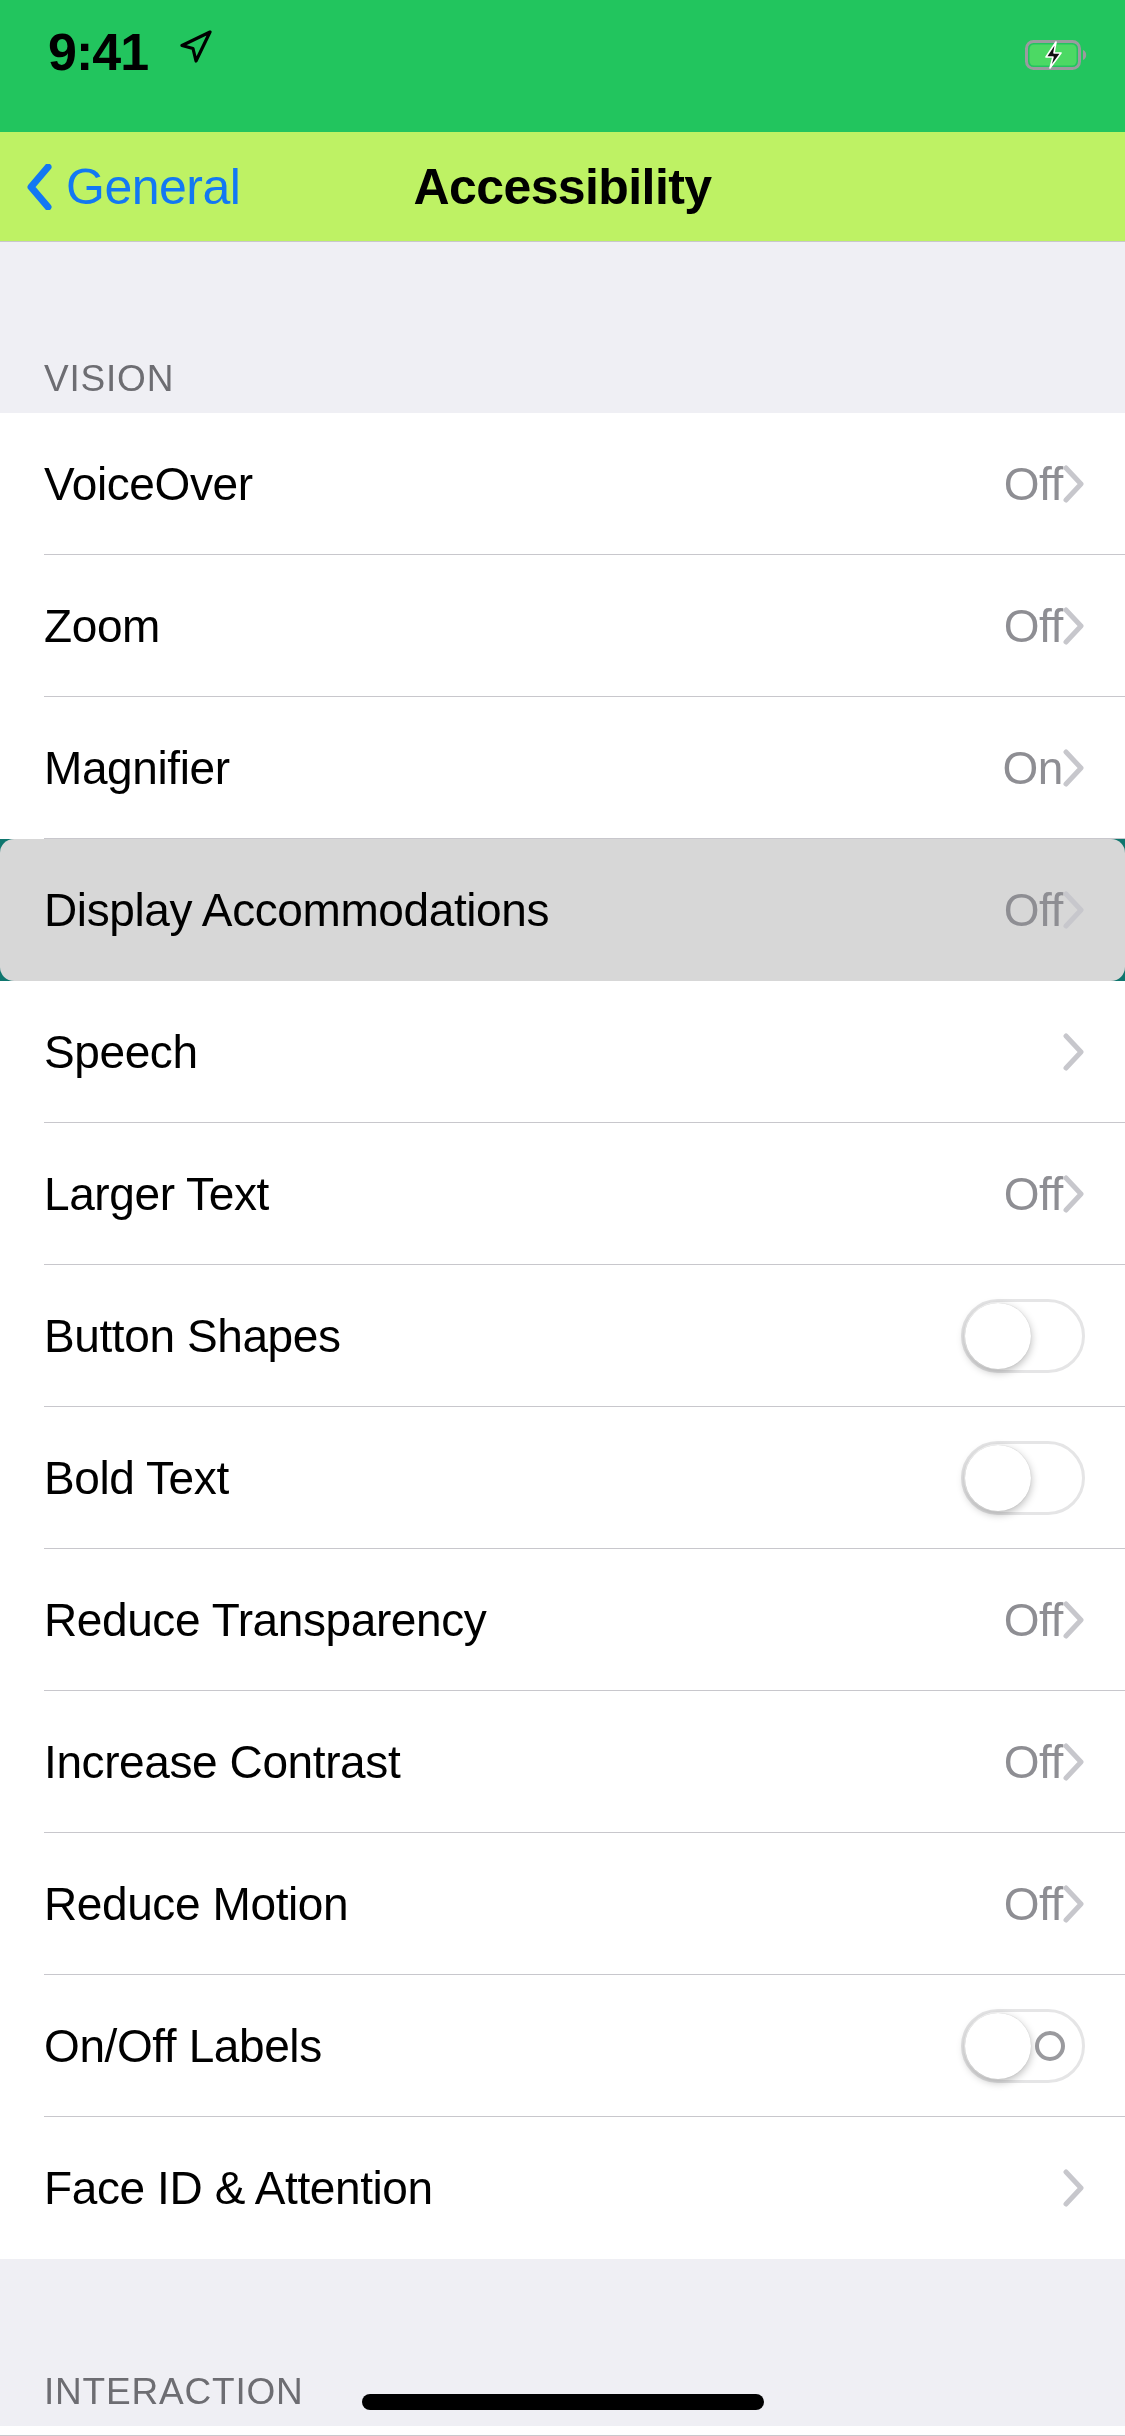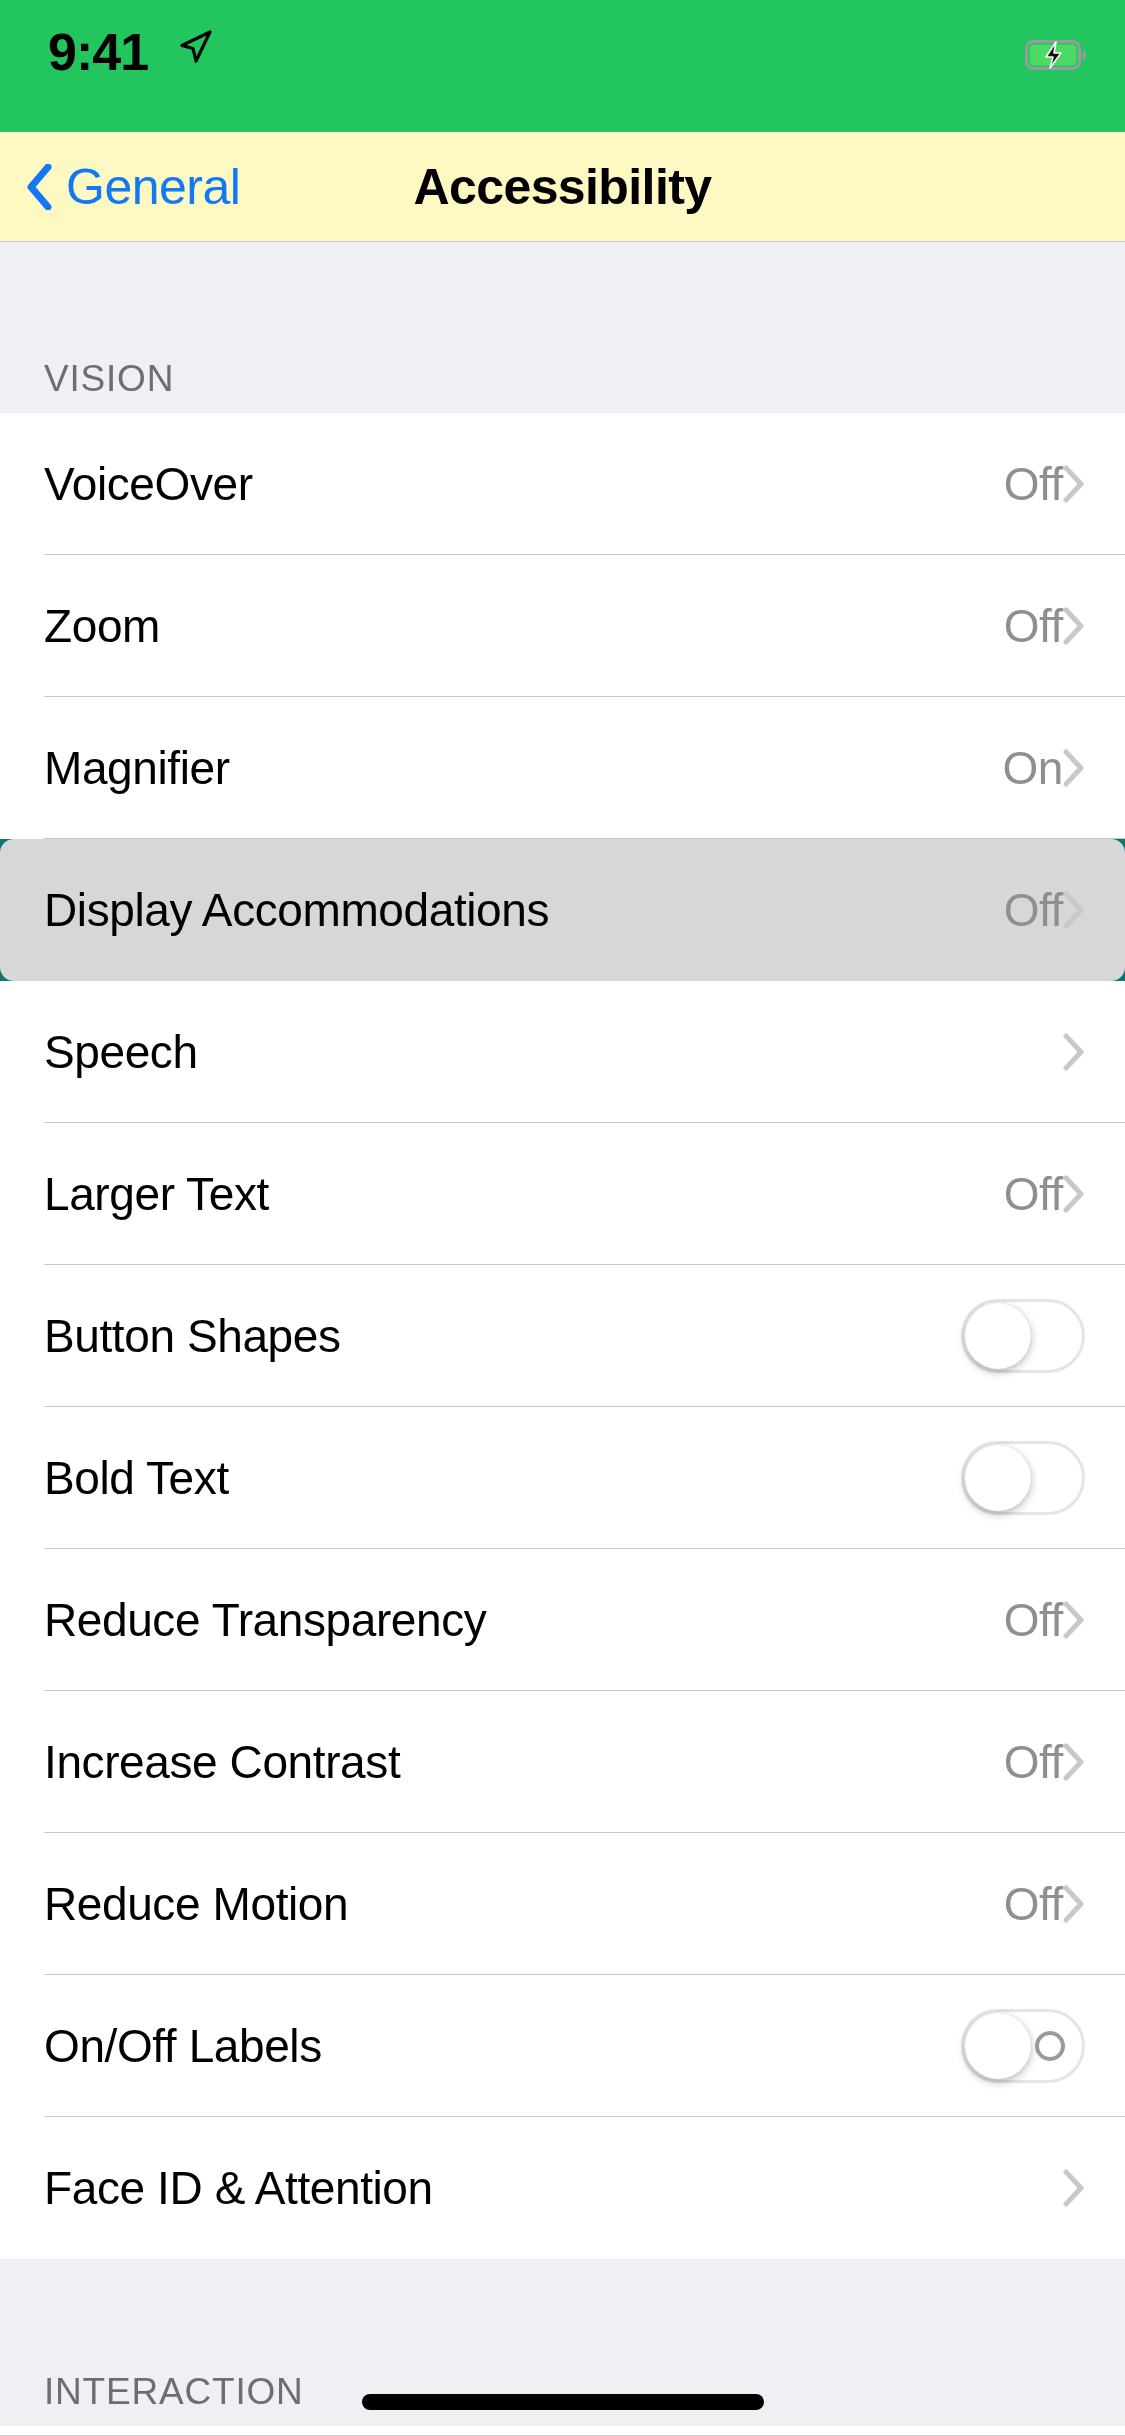--- a/index.html
+++ b/index.html
@@ -23,21 +23,21 @@
   .status-loc {
     position:absolute; left:178px; top:30px; width:34px; height:34px;
   }
   .status-battery {
     position:absolute; right:38px; top:40px; width:62px; height:30px;
   }
 
   
   .nav-bar {
     position:absolute; top:132px; left:0; width:1125px; height:110px;
-    background:#fef9c3;
+    background:#bef264;
     border-bottom:1px solid #C8C7CC;
   }
   .nav-back {
     position:absolute; left:26px; top:0; height:110px;
     display:flex; align-items:center; gap:14px;
     cursor:pointer;
   }
   .nav-back-chevron { width:26px; height:46px; flex:0 0 auto; }
   .nav-back-label {
     font-size:50px; color:#1278F3; letter-spacing:-0.5px; line-height:1;

